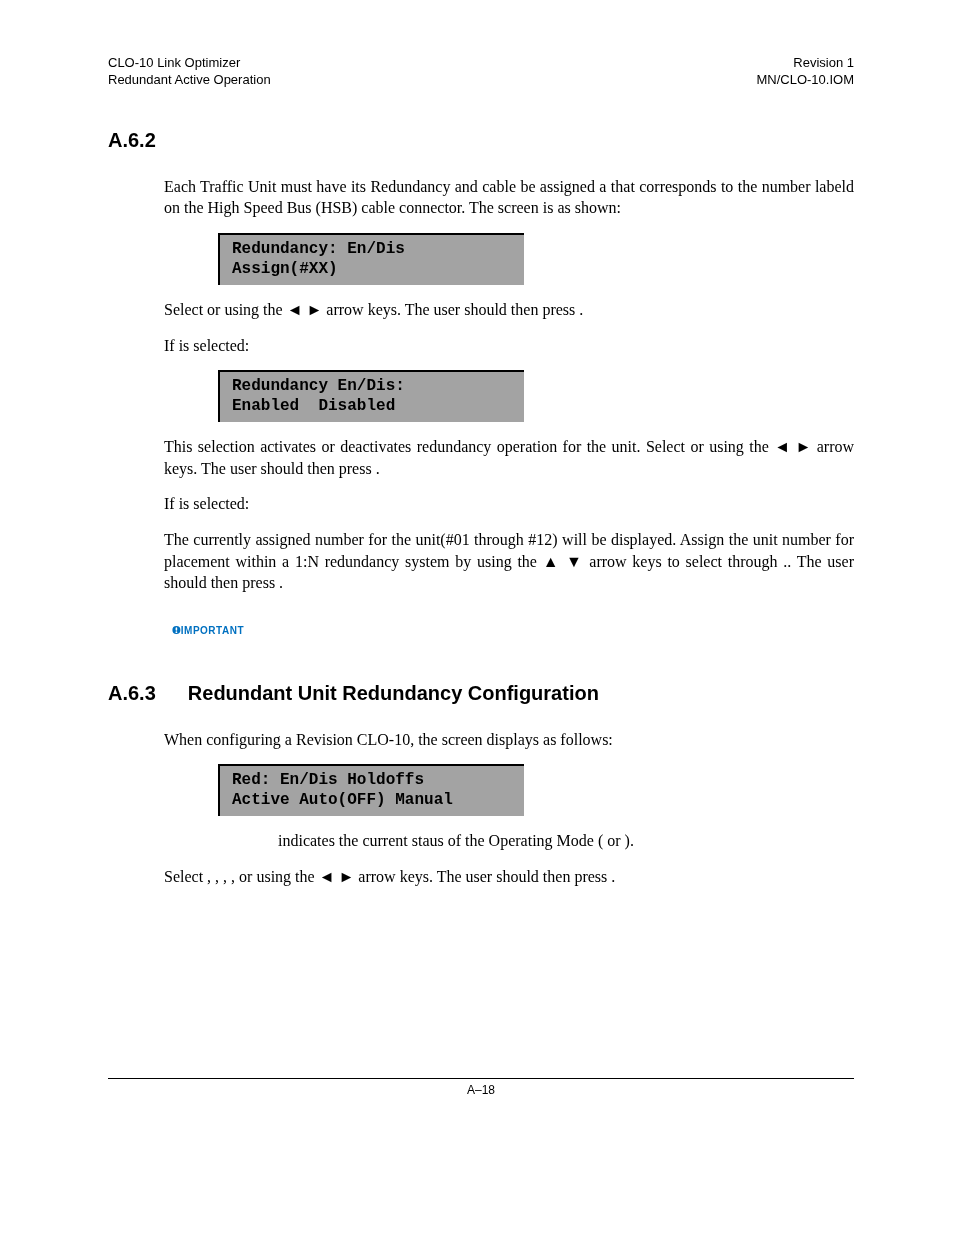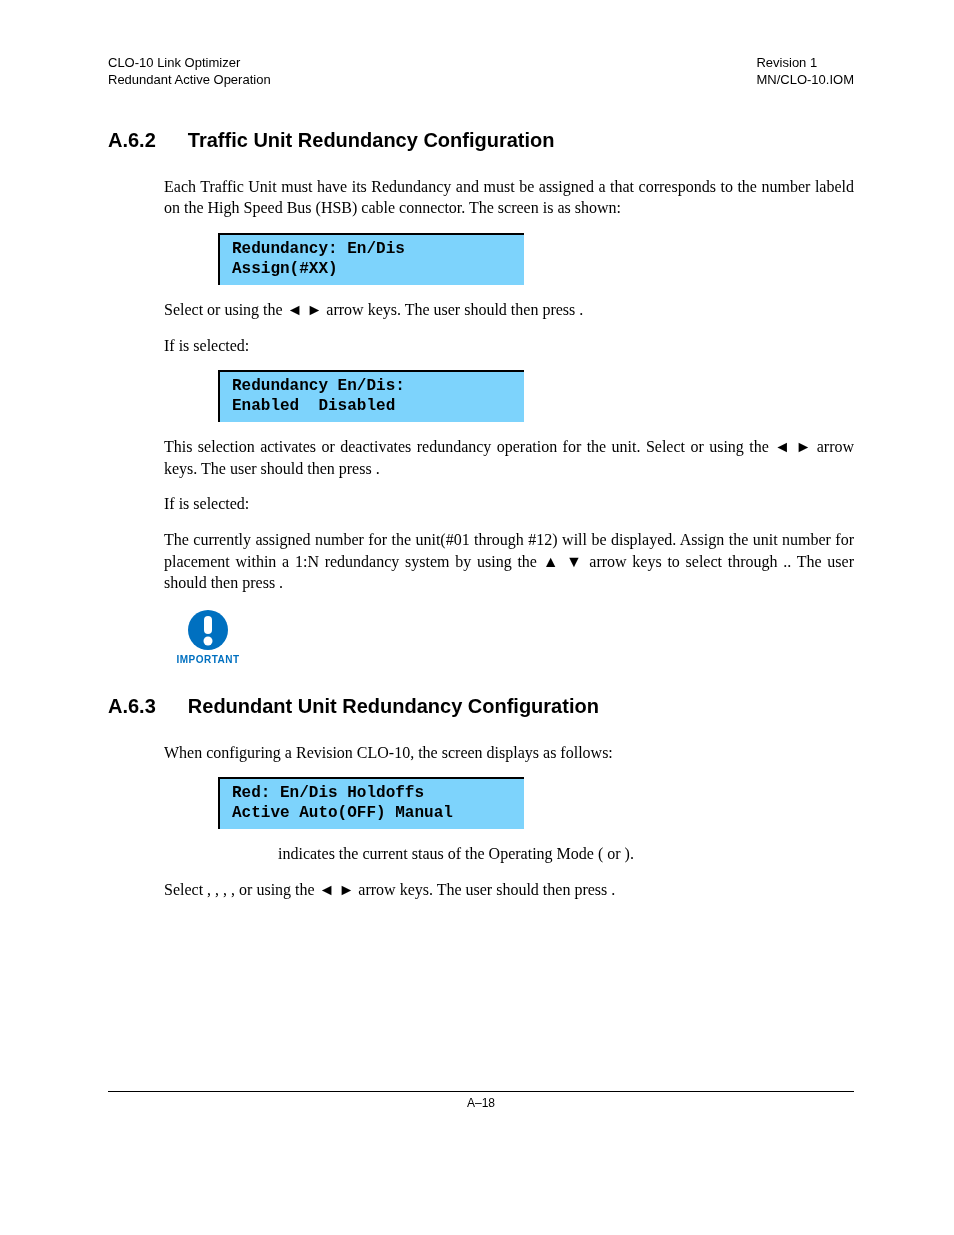--- a/index.html
+++ b/index.html
@@ -17,56 +17,56 @@
     min-height: 1235px;
   }
   .hdr {
     display: flex;
     justify-content: space-between;
     font-family: Arial, Helvetica, sans-serif;
     font-size: 13px;
     line-height: 1.3;
     margin-bottom: 40px;
   }
-  .hdr .right { }
+  .hdr .right { text-align: right; }
   .sec-heading {
     font-family: Arial, Helvetica, sans-serif;
     font-weight: bold;
     font-size: 20px;
     margin: 0 0 24px 0;
     display: flex;
     gap: 32px;
   }
   .body-text {
     font-size: 16px;
     line-height: 1.35;
     margin: 0 0 14px 0;
     padding-left: 56px;
   }
   .body-text.justify { text-align: justify; }
   .screenbox {
     margin: 10px 0 14px 110px;
-    background: #7dd3fc;
+    background: #a3a3a3;
     border: 1px solid #000;
     border-left-width: 2px;
     border-top-width: 2px;
     border-right: none;
     border-bottom: none;
     font-family: "Courier New", monospace;
     font-weight: bold;
     font-size: 16px;
     padding: 4px 12px 6px 12px;
     width: 280px;
     white-space: pre;
     line-height: 1.25;
   }
   .icon-block {
     margin: 14px 0 30px 64px;
     display: flex;
-    flex-direction: column;
+    flex-direction: row;
     align-items: center;
     width: 72px;
   }
   .important-label {
     font-family: Arial, Helvetica, sans-serif;
     font-size: 10px;
     font-weight: bold;
     color: #0070c0;
     letter-spacing: 0.5px;
     margin-top: 2px;
@@ -94,26 +94,25 @@
       <div>Redundant Active Operation</div>
     </div>
     <div class="right">
       <div>Revision 1</div>
       <div>MN/CLO-10.IOM</div>
     </div>
   </div>
 
   <h2 class="sec-heading">
     <span>A.6.2</span>
-    <span>Traffic Unit Redundancy Configuration</span>
   </h2>
 
   <p class="body-text justify">
     <span>Each Traffic Unit must have its Redundancy </span>
-    <span> and must be assigned a </span>
+    <span> and cable be assigned a </span>
     <span> that corresponds to the number labeld on the High Speed Bus (HSB) cable connector. The </span>
     <span> screen is as shown:</span>
   </p>
 
   <div class="screenbox">Redundancy: En/Dis
 Assign(#XX)</div>
 
   <p class="body-text">
     <span>Select </span>
     <span> or </span>

